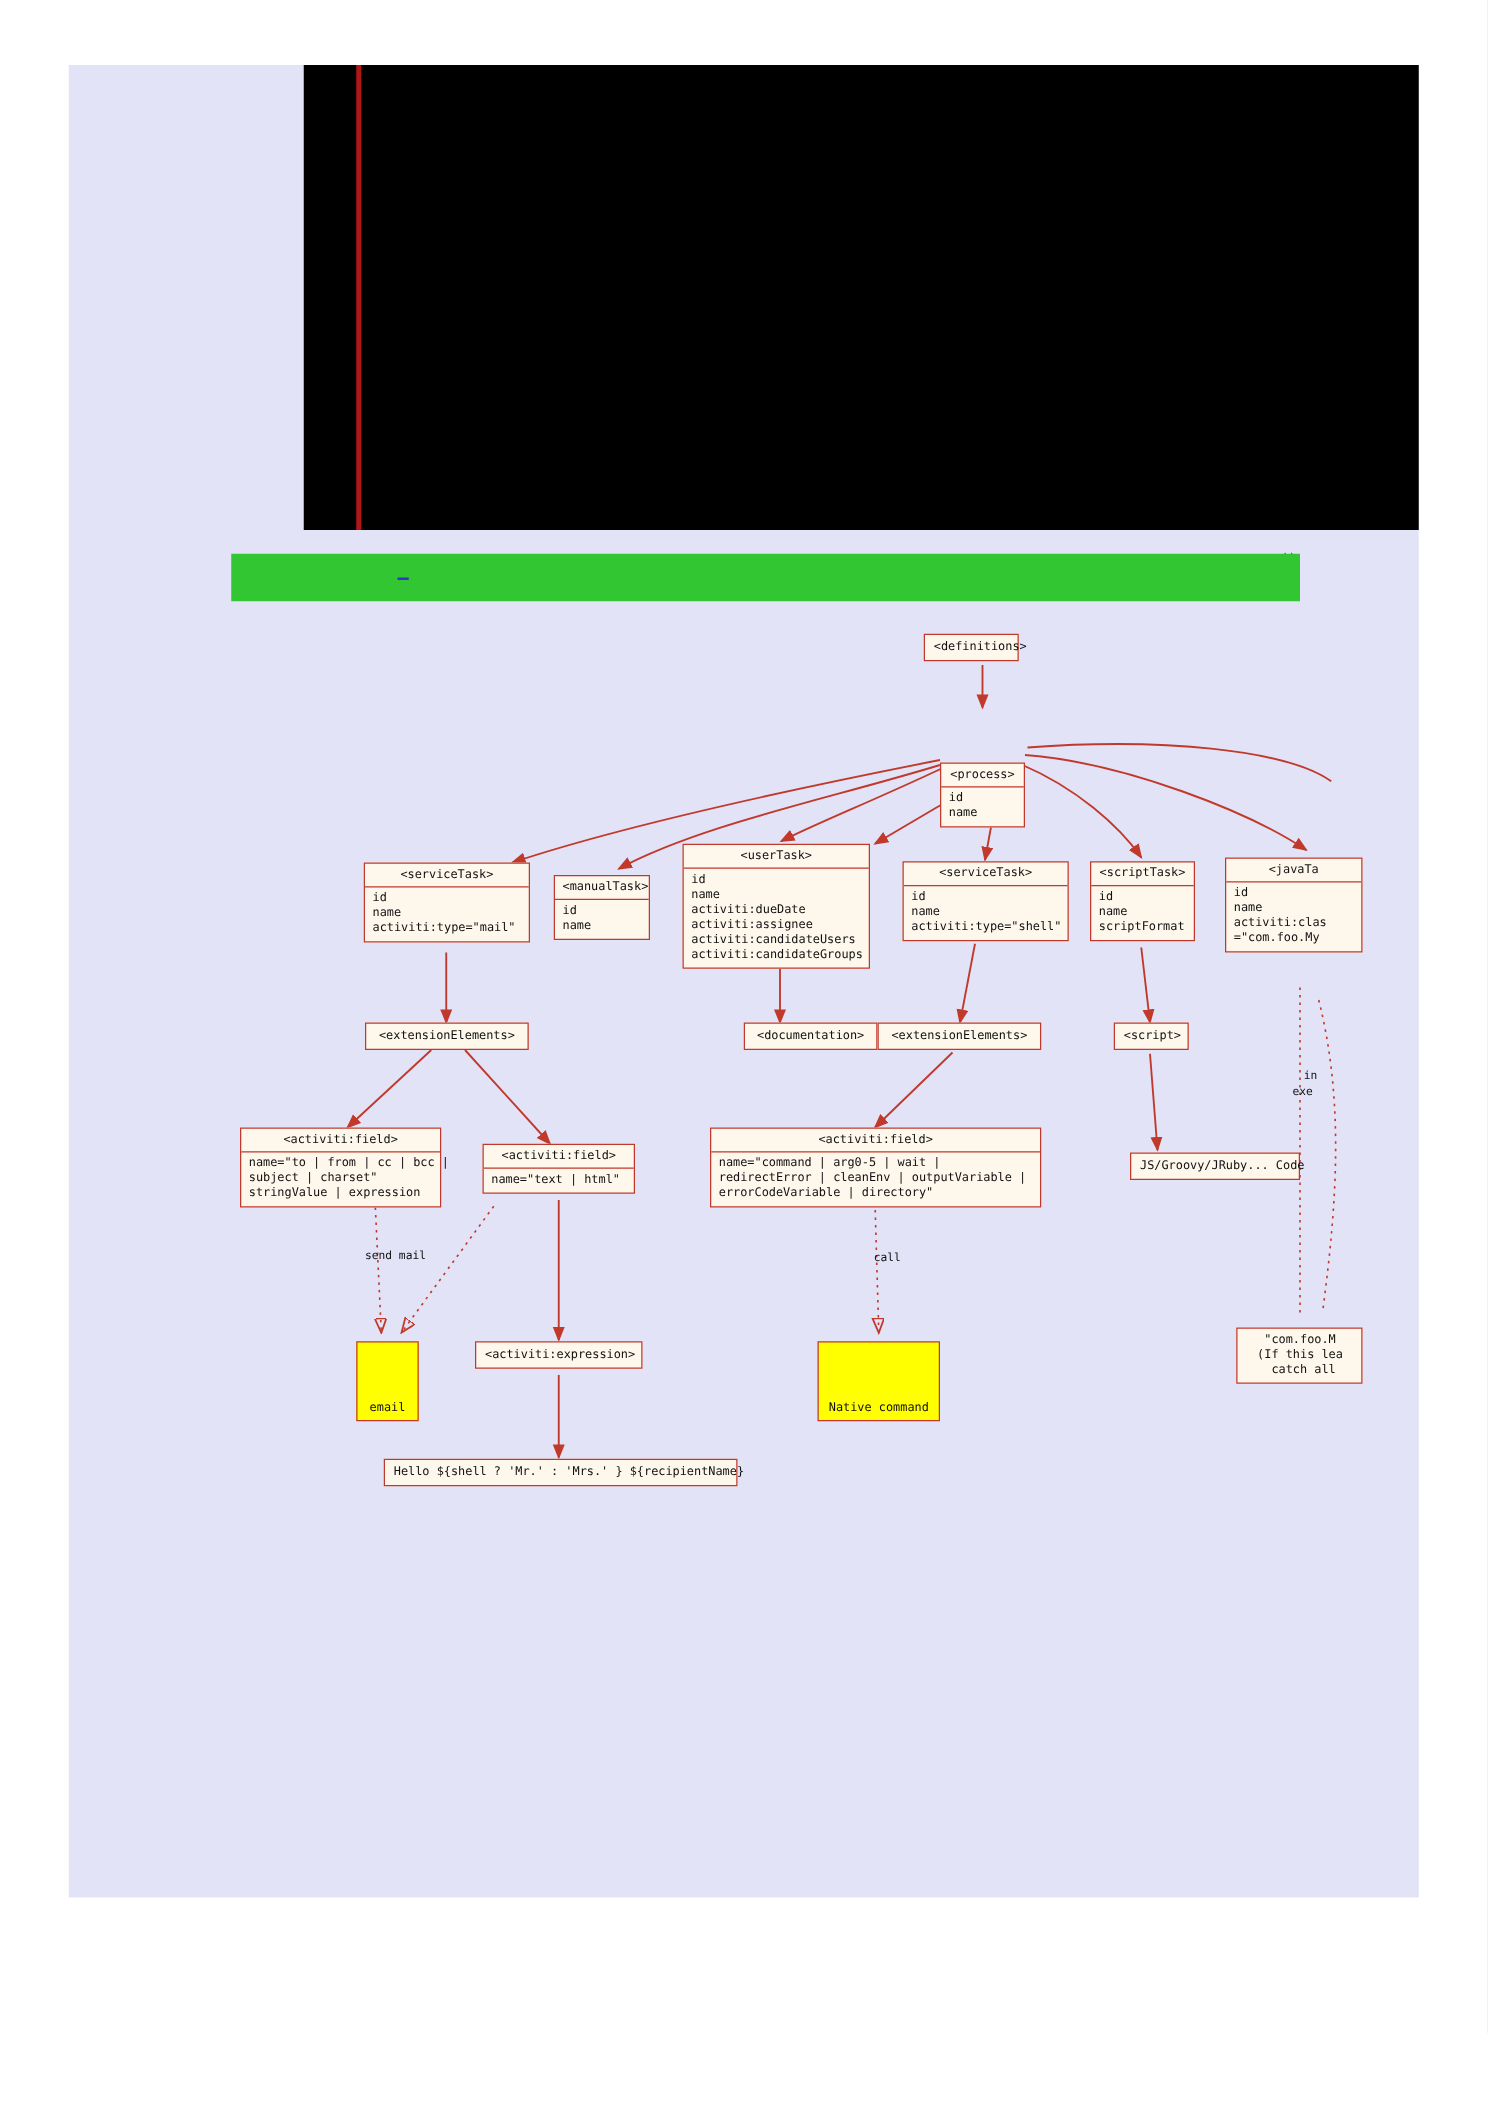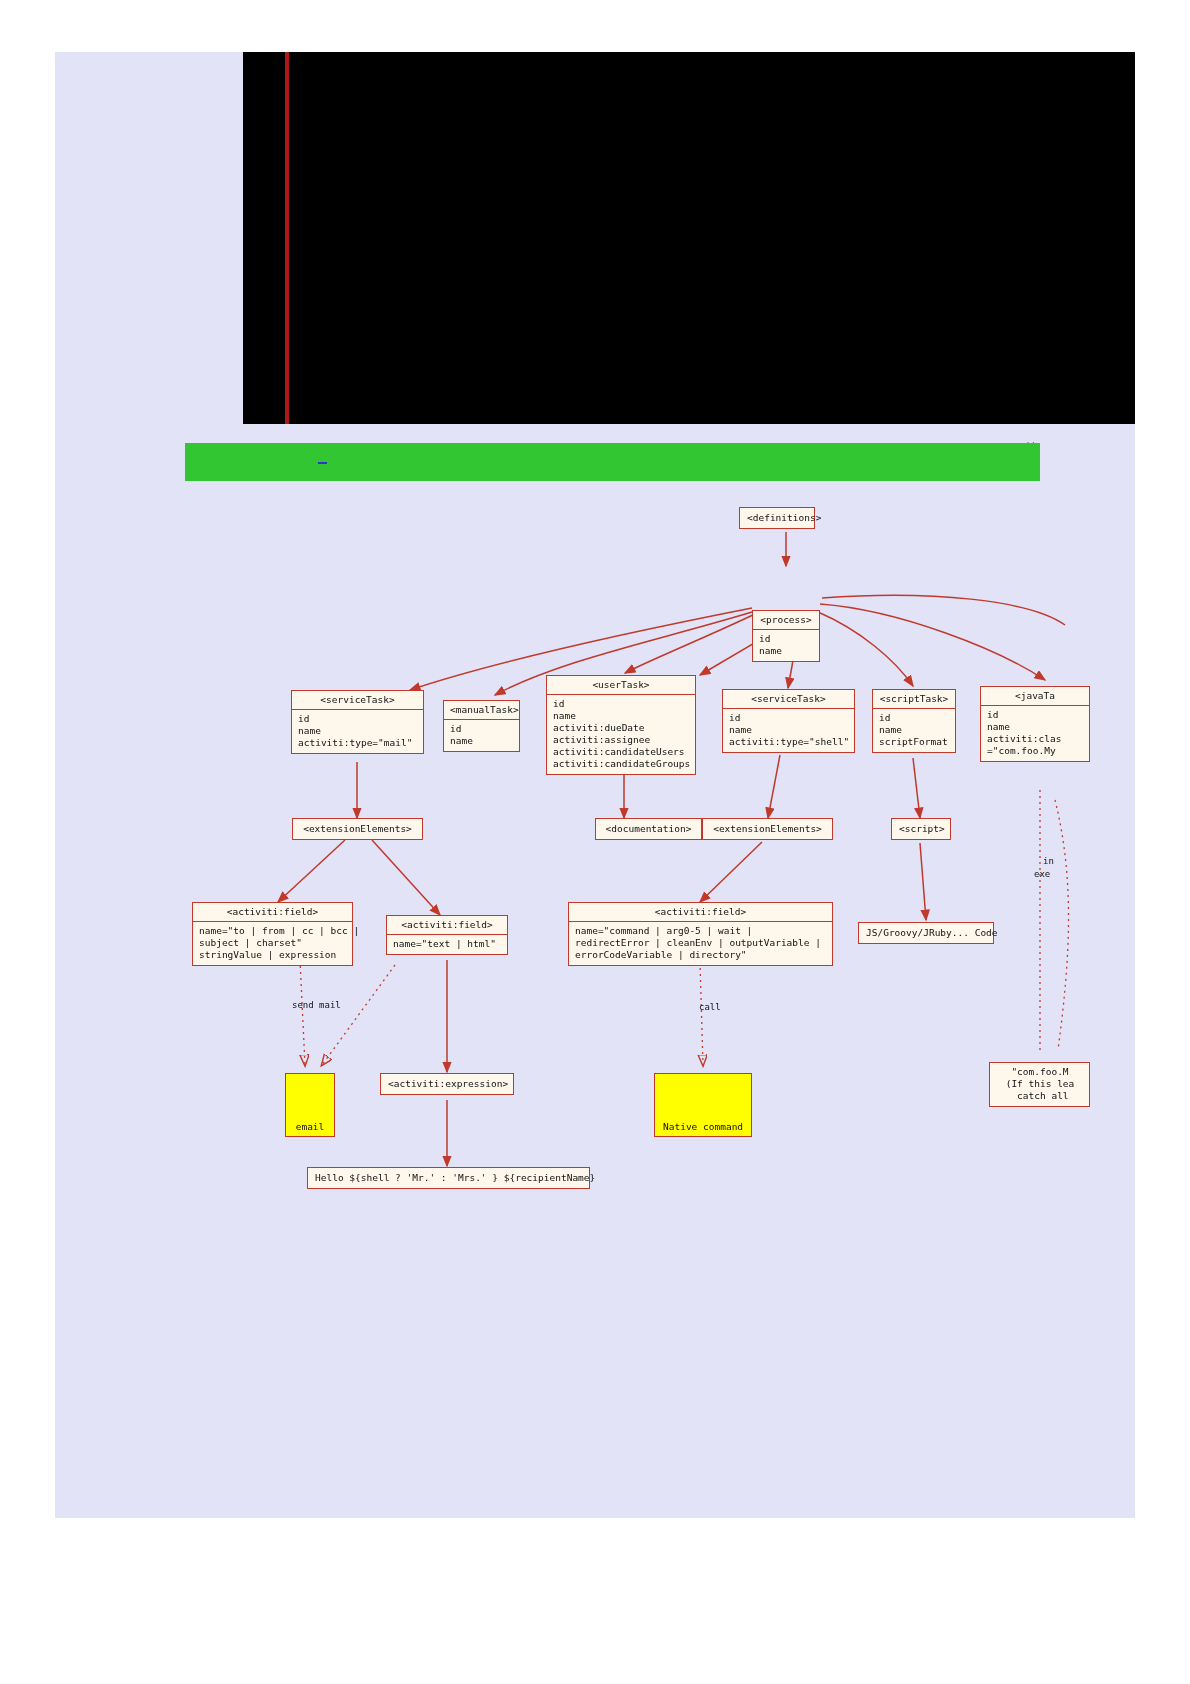--- a/index.html
+++ b/index.html
@@ -236,21 +236,21 @@
   </div>
 
   <div class="node" style="left:568px;top:902px;width:265px;">
     <div class="hd">&lt;activiti:field&gt;</div>
     <div class="sep"></div>
     <div class="bd">name="command | arg0-5 | wait |
 redirectError | cleanEnv | outputVariable |
 errorCodeVariable | directory"</div>
   </div>
 
-  <div class="node plain" style="left:858px;top:922px;width:136px;">
+  <div class="node plain" style="left:904px;top:922px;width:136px;">
     <div class="hd">JS/Groovy/JRuby... Code</div>
   </div>
 
   <div class="node plain yellow" style="left:285px;top:1073px;width:50px;">
     <div class="hd">email</div>
   </div>
 
   <div class="node plain yellow" style="left:654px;top:1073px;width:98px;">
     <div class="hd">Native command</div>
   </div>

